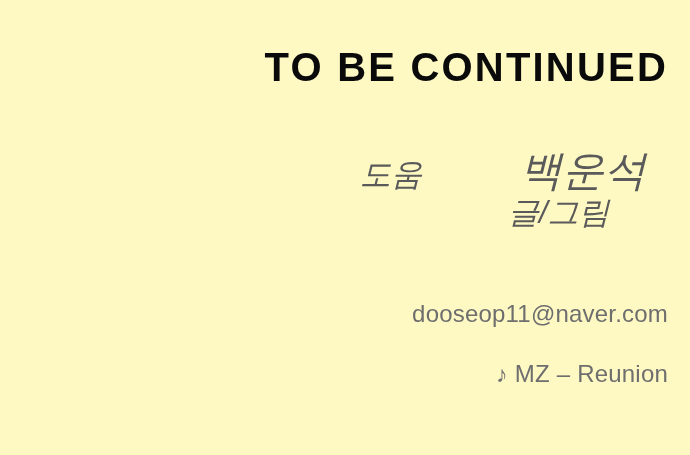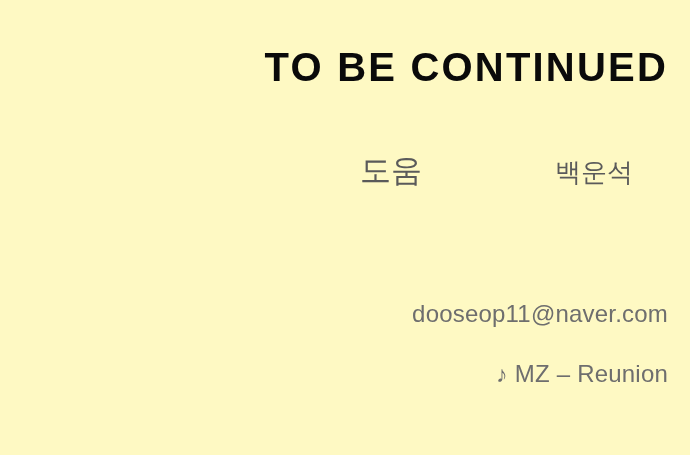--- a/index.html
+++ b/index.html
@@ -42,44 +42,45 @@
 
   
   #credits {
     position: absolute;
     top: 150px;
     left: 0;
     right: 22px;
     display: flex;
     flex-direction: column;
     align-items: flex-end;
+    font-style: italic;
   }
   .credit-row {
     display: flex;
     align-items: baseline;
     justify-content: flex-end;
     width: 308px;
     height: 42px;
   }
   .credit-role {
     flex: 0 0 auto;
     font-size: 31px;
     color: #5a5a5a;
     line-height: 42px;
     white-space: nowrap;
     text-align: left;
     width: 160px;
   }
   .credit-name {
     flex: 1 1 auto;
-    font-size: 26px;
+    font-size: 42px;
     color: #5a5a5a;
     line-height: 42px;
     white-space: nowrap;
-    text-align: center;
+    text-align: left;
   }
 
   
   #contact-row {
     position: absolute;
     top: 298px;
     left: 0;
     right: 22px;
     text-align: right;
   }
@@ -127,20 +128,21 @@
   </div>
 
   <div id="credits">
 
     <div class="credit-row">
       <div class="credit-role">도움</div>
       <div class="credit-name">백운석</div>
     </div>
 
     <div class="credit-row">
+      <div class="credit-role">글/그림</div>
     </div>
 
   </div>
 
   <div id="contact-row">
     <div id="email">dooseop11@naver.com</div>
   </div>
 
   <div id="music-row">
     <span id="music-note">♪</span><span id="music-title">MZ – Reunion</span>

